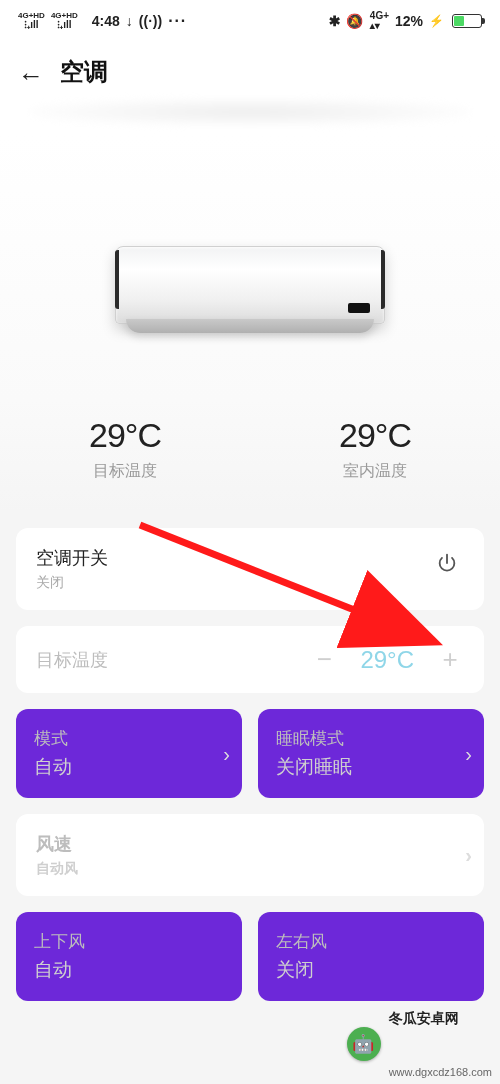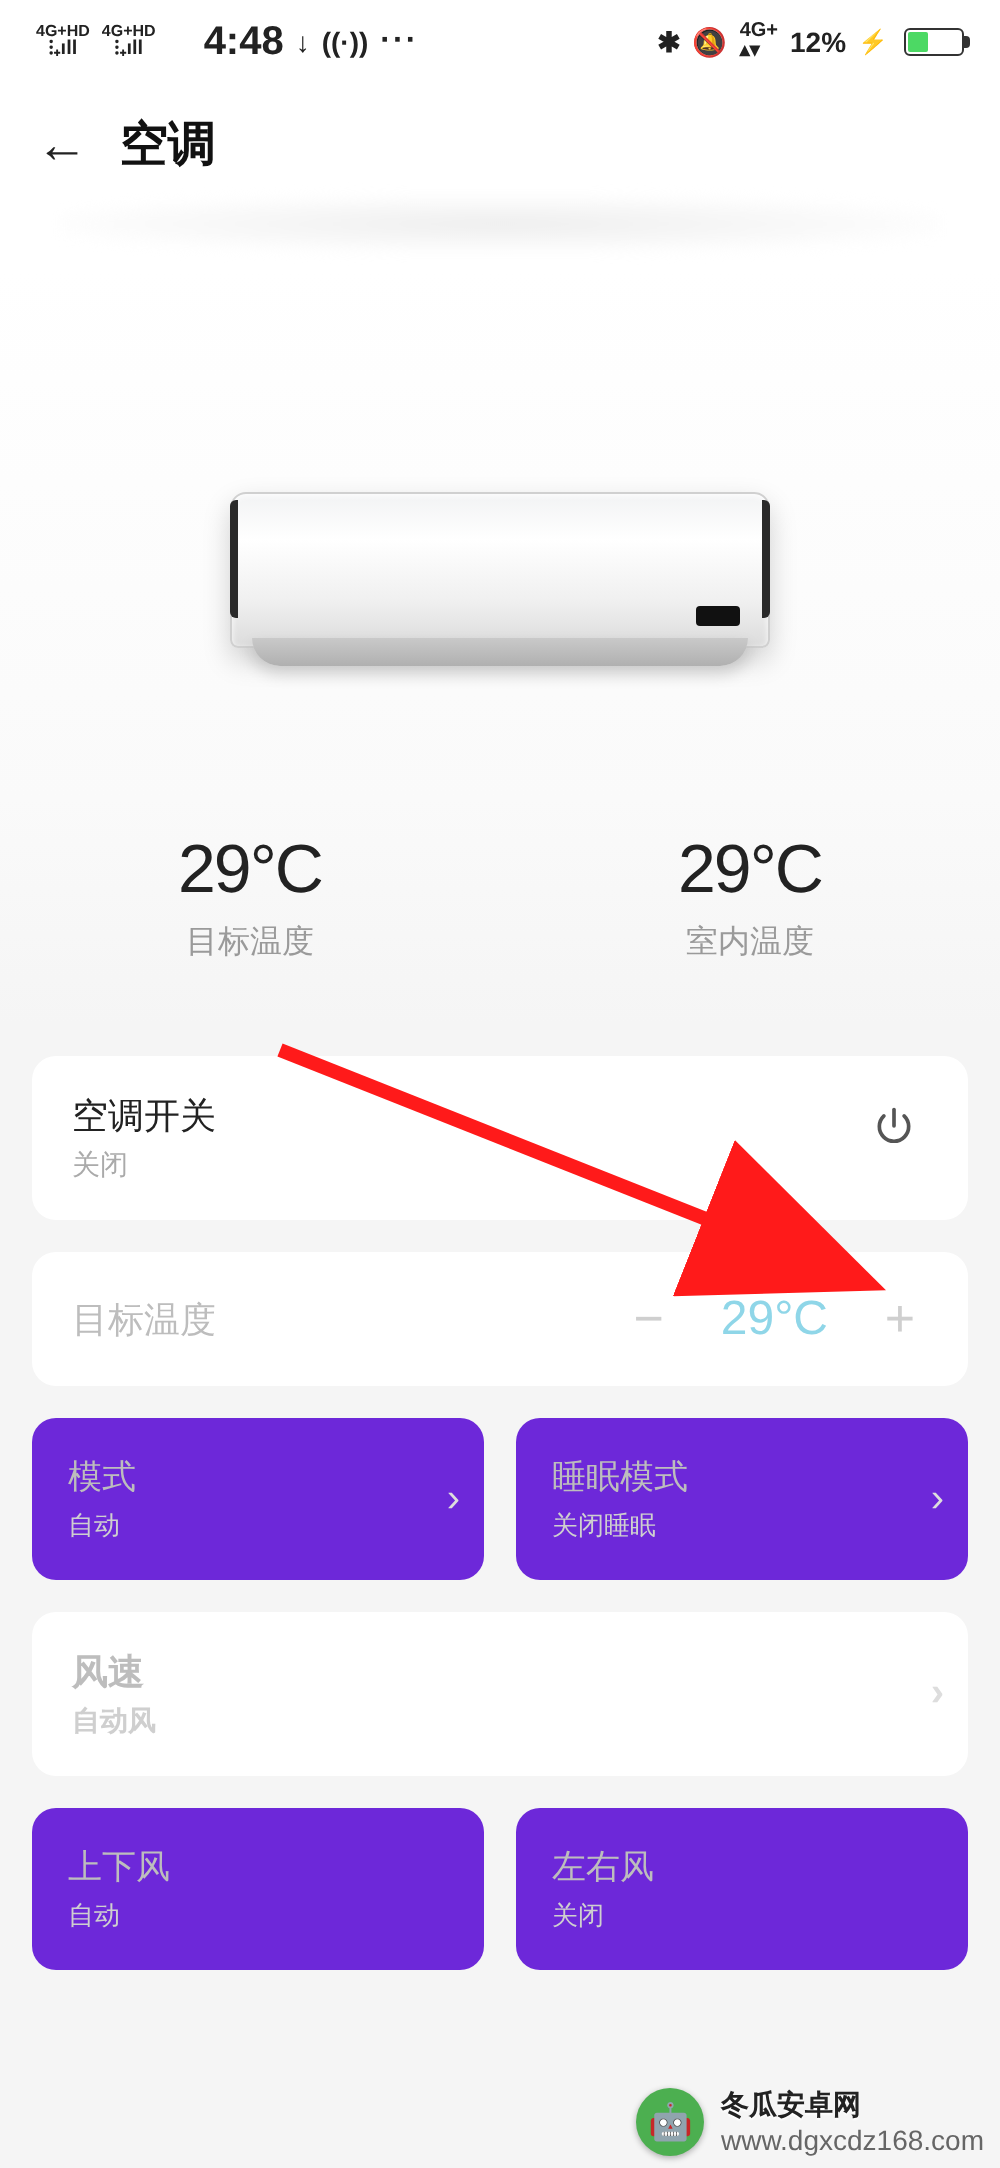--- a/index.html
+++ b/index.html
@@ -2,21 +2,21 @@
 <html><head>
 <meta charset="utf-8">
 <style>
   * { box-sizing: border-box; margin: 0; padding: 0; }
   html, body { width: 500px; height: 1084px; font-family: -apple-system, "Helvetica Neue", Arial, sans-serif; background: #f5f5f5; overflow: hidden; position: relative; }
   .status-bar { height: 42px; display: flex; align-items: center; justify-content: space-between; padding: 0 18px; font-size: 14px; font-weight: 600; color: #222; background: #fff; }
   .status-left { display: flex; align-items: center; gap: 6px; }
   .status-right { display: flex; align-items: center; gap: 6px; }
   .sig { font-size: 10px; line-height: 1; text-align: center; }
   .sig-top { font-size: 8px; font-weight: 700; }
-  .clock { font-size: 20px; font-weight: 700; margin-left: 18px; }
+  .clock { font-size: 14px; font-weight: 700; margin-left: 8px; }
   .dl-icon { font-size: 14px; }
   .dots { font-size: 16px; letter-spacing: 1px; }
   .bt { font-size: 14px; }
   .bell { font-size: 14px; }
   .net { font-size: 10px; line-height: 1; }
   .batt { display: inline-flex; align-items: center; }
   .batt-shell { display:inline-block; width: 30px; height: 14px; border: 1.5px solid #333; border-radius: 3px; position: relative; }
   .batt-shell::after { content:""; position:absolute; right:-4px; top:3px; width:3px; height:6px; background:#333; border-radius:0 2px 2px 0; }
   .batt-fill { position:absolute; left:1px; top:1px; bottom:1px; width: 34%; background: #4cd964; border-radius:1px; }
   .flash { color:#f5a623; font-size:12px; margin-right:2px;}
@@ -47,30 +47,30 @@
   .power-btn { width:34px; height:34px; border-radius:50%; display:flex; align-items:center; justify-content:center; color:#555; }
   .power-svg { width:22px; height:22px; }
   .tgt-row { display:flex; align-items:center; justify-content:space-between; }
   .tgt-lbl { font-size: 18px; color:#bdbdbd; }
   .tgt-ctrl { display:flex; align-items:center; gap: 22px; }
   .pm { font-size: 26px; color:#cfcfcf; width:28px; text-align:center; }
   .tgt-val { font-size: 24px; color:#8fd6e8; font-weight:400; }
   .grid2 { display:flex; gap:16px; margin-top:16px; }
   .half { flex:1; background:#6d28d9; border-radius:12px; padding:18px 18px; position:relative; }
   .half .card-title { color:#bdbdbd; font-size:17px; }
-  .half .card-sub { color:#cfcfcf; font-size:13px; }
+  .half .card-sub { color:#cfcfcf; font-size:19px; }
   .chev { position:absolute; right:12px; top:50%; transform:translateY(-50%); color:#ddd; font-size:20px; }
   
   .arrow-wrap { position:absolute; pointer-events:none; z-index:50; }
   
   .footer-wm { position:absolute; right:0; bottom:0; display:flex; align-items:center; gap:8px; background:rgba(255,255,255,.0); padding:6px 8px; }
   .wm-logo { width:34px; height:34px; border-radius:50%; background:#4caf50; display:flex; align-items:center; justify-content:center; color:#fff; font-size:18px; box-shadow:0 1px 3px rgba(0,0,0,.3); }
   .wm-text { text-align:left; }
   .wm-name { font-size:14px; font-weight:700; color:#222; text-shadow:0 1px 1px #fff; }
-  .wm-url { font-size:14px; color:#666; }
+  .wm-url { font-size:11px; color:#666;margin-top:38px; }
 </style>
 </head>
 <body>
 
 <div class="status-bar">
   <div class="status-left">
     <div class="sig">
       <div class="sig-top">4G+HD</div>
       <div>⁝₊ıll</div>
     </div>

